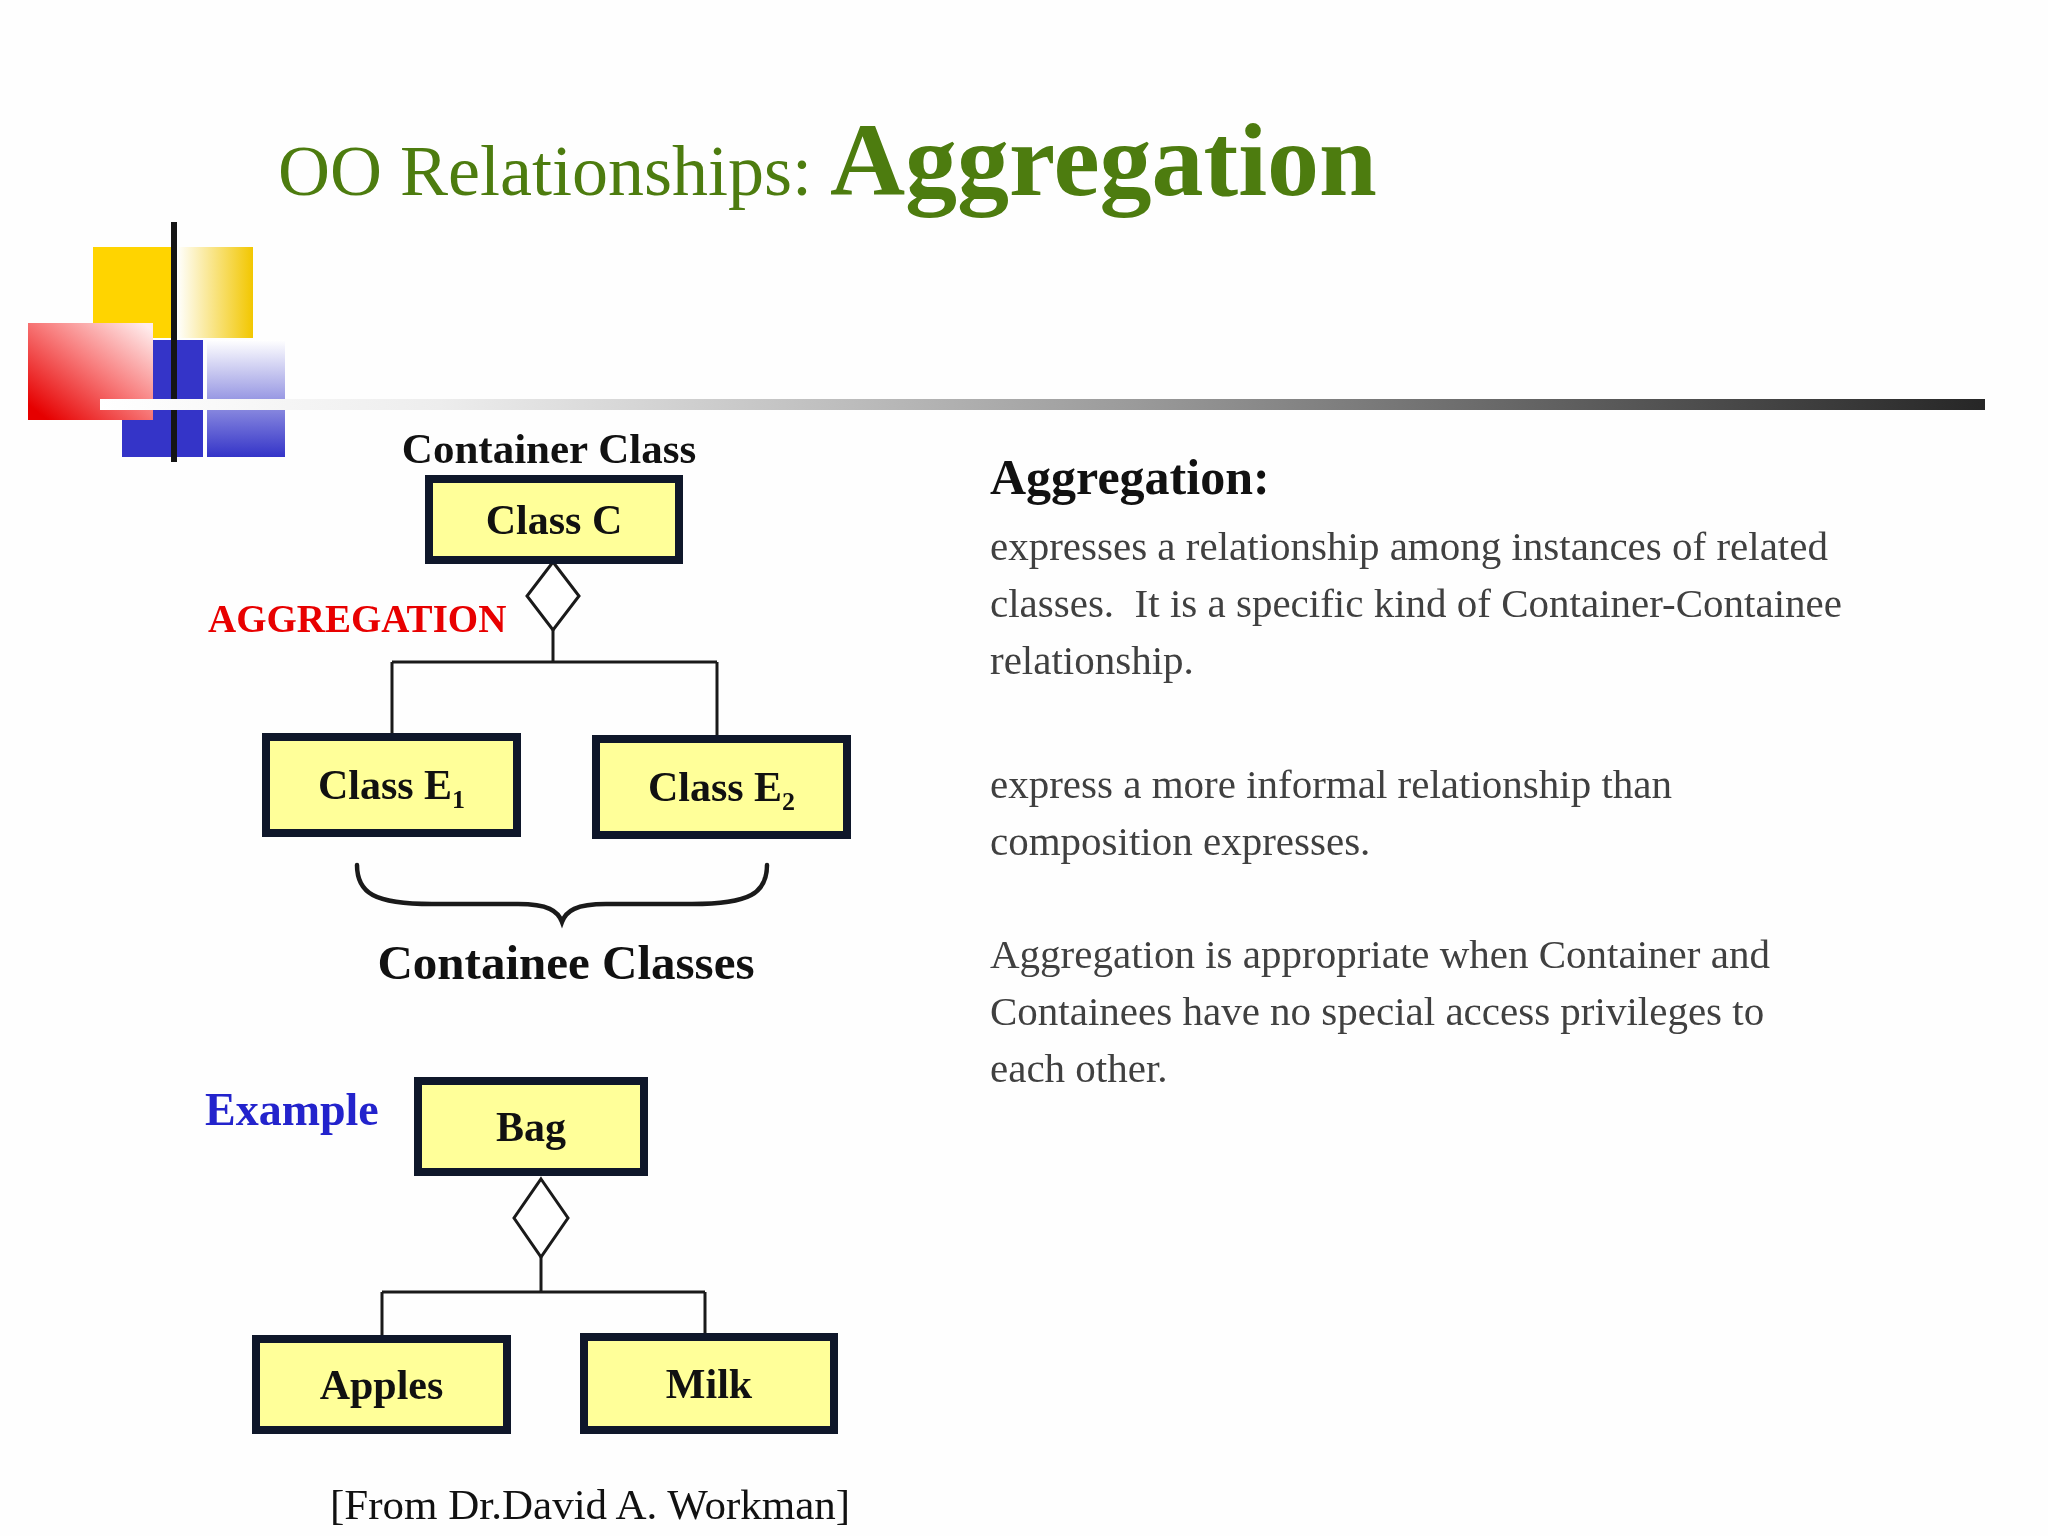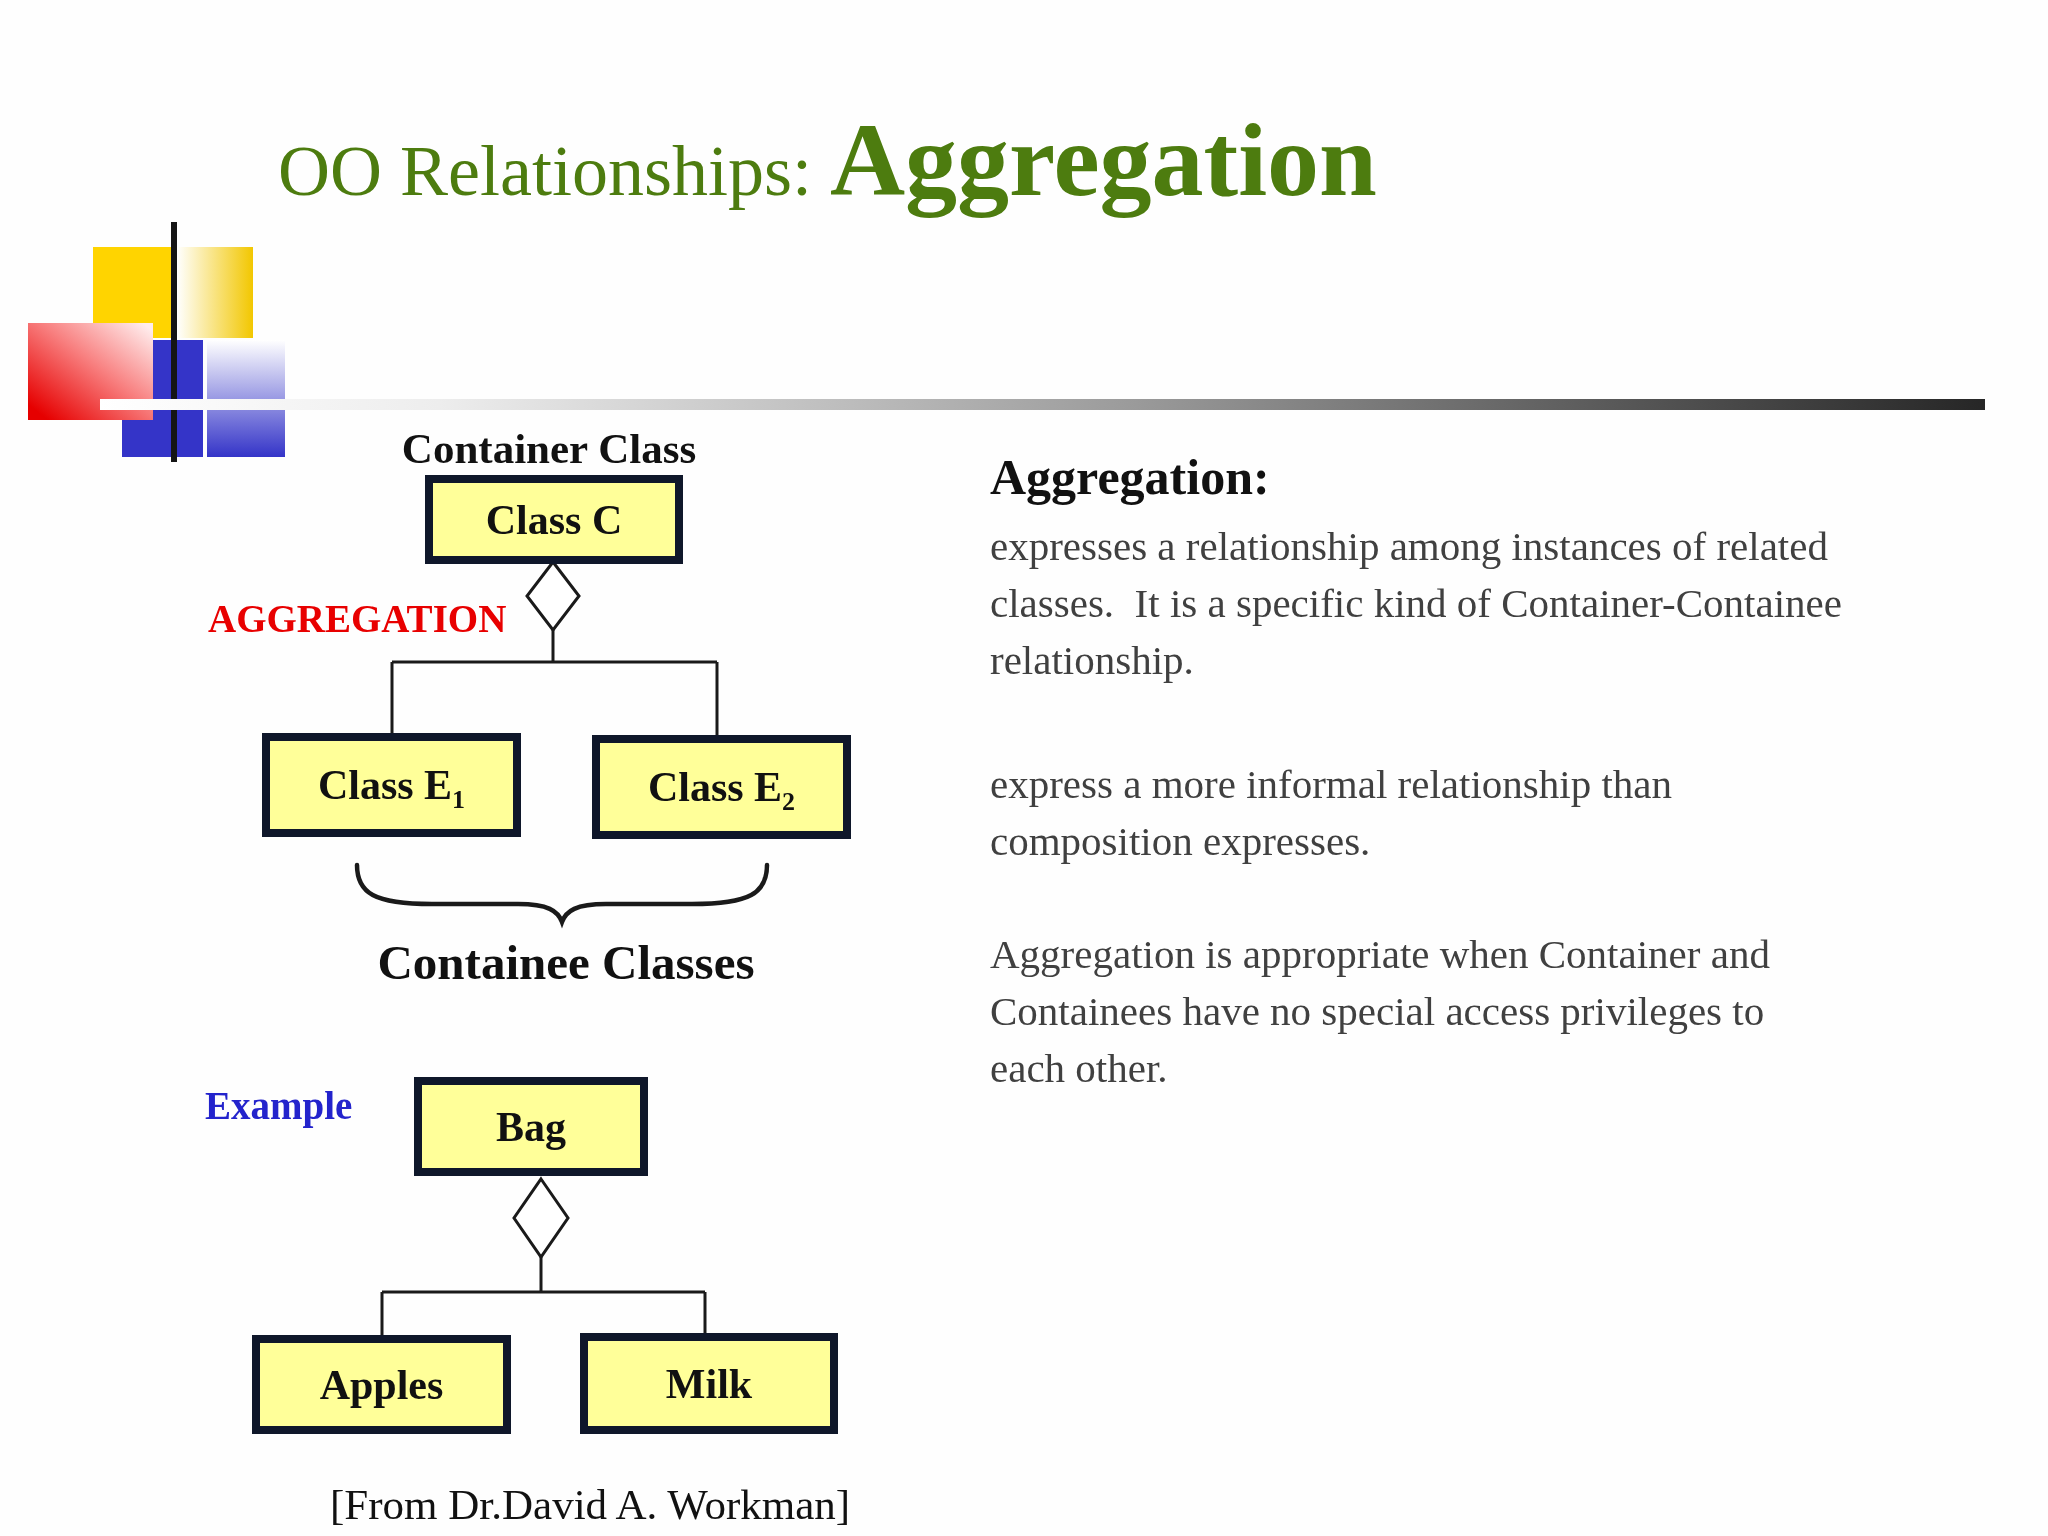--- a/index.html
+++ b/index.html
@@ -35,21 +35,21 @@
   #box-e1{left:262px;top:733px;width:259px;height:104px;}
   #box-e2{left:592px;top:735px;width:259px;height:104px;}
   #box-bag{left:414px;top:1077px;width:234px;height:99px;}
   #box-apples{left:252px;top:1335px;width:259px;height:99px;}
   #box-milk{left:580px;top:1333px;width:258px;height:101px;}
 
   
   #label-container-class{left:549px;top:424px;transform:translateX(-50%);font-weight:bold;font-size:43px;white-space:nowrap;z-index:8;}
   #label-containee-classes{left:566px;top:934px;transform:translateX(-50%);font-weight:bold;font-size:49px;white-space:nowrap;z-index:8;}
   #label-aggregation{left:208px;top:596px;font-weight:bold;font-size:39px;color:#E80000;white-space:nowrap;z-index:8;}
-  #label-example{left:205px;top:1083px;font-weight:bold;font-size:39px;color:#2323CC;white-space:nowrap;z-index:8;}
+  #label-example{left:205px;top:1083px;font-weight:bold;font-size:46px;color:#2323CC;white-space:nowrap;z-index:8;}
   #citation{left:330px;top:1480px;font-size:43px;white-space:nowrap;z-index:8;}
 
   
   #definition-heading{left:990px;top:448px;font-size:50px;font-weight:bold;white-space:nowrap;z-index:8;}
   .para{position:absolute;left:990px;font-size:41px;line-height:57px;color:#404040;z-index:8;}
   #para-1{top:518px;} #para-2{top:724px;margin-top:32px;} #para-3{top:926px;}
   .body-line{white-space:pre;}
 </style>
 </head>
 <body>

